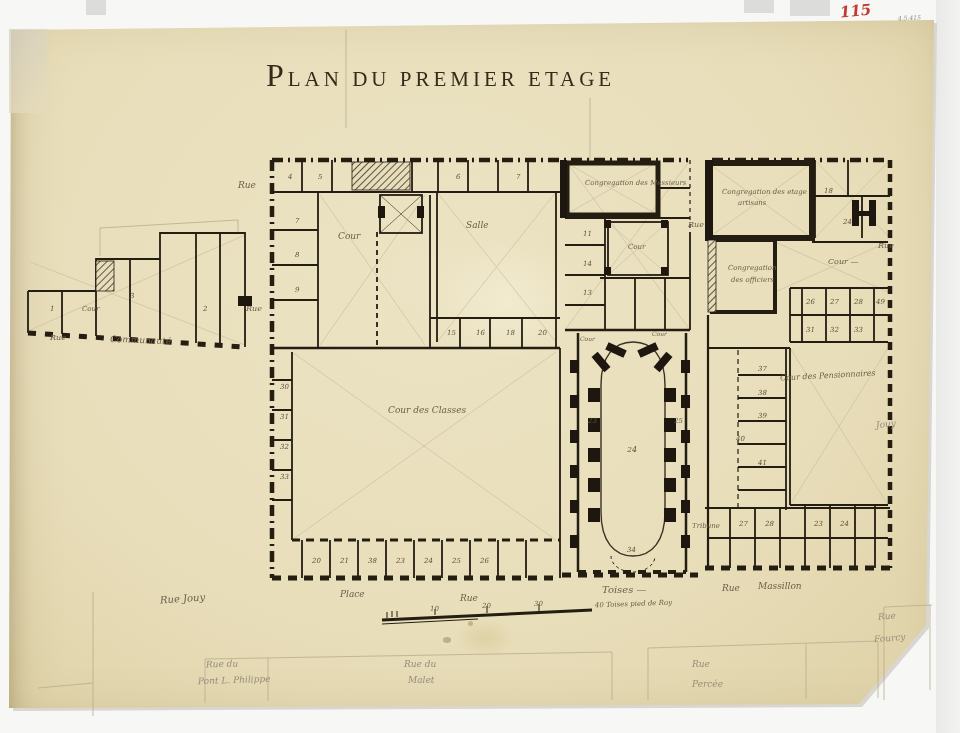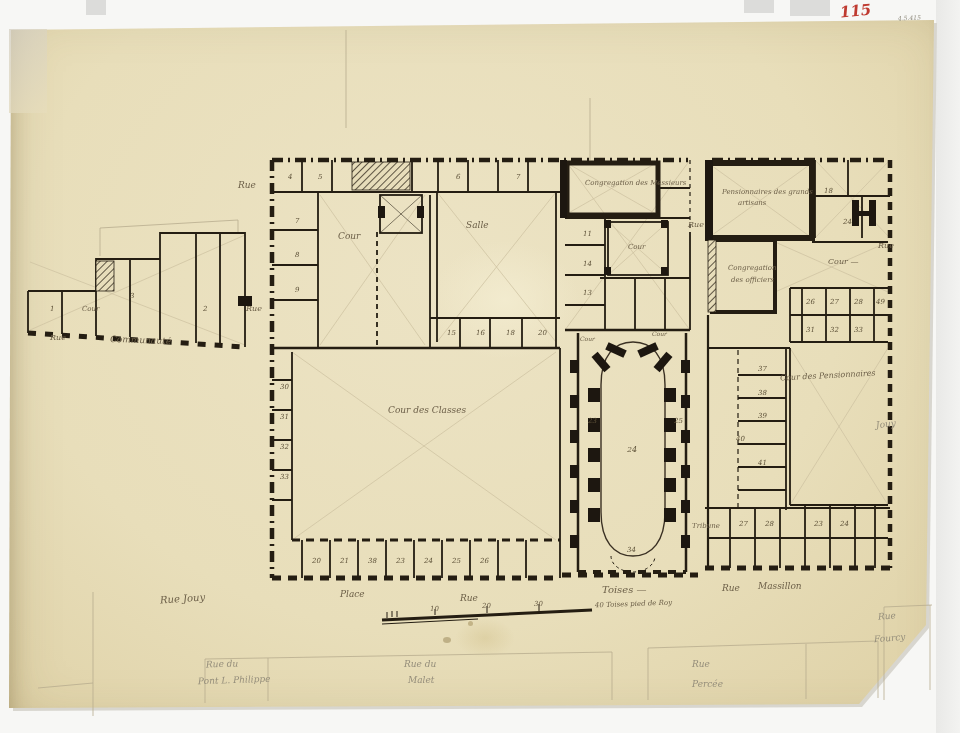--- a/index.html
+++ b/index.html
@@ -46,20 +46,21 @@
   <div class="paper"></div>
   <div class="corner-wear"></div>
   <div class="stain" style="left:430px;top:240px;width:150px;height:120px;background:radial-gradient(ellipse,rgba(243,236,208,.9),rgba(243,236,208,0) 70%)"></div>
   <div class="stain" style="left:455px;top:618px;width:60px;height:40px;background:radial-gradient(ellipse,rgba(210,193,140,.45),rgba(210,193,140,0) 70%)"></div>
   <div class="stain" style="left:443px;top:637px;width:8px;height:6px;background:#9d8a5c;opacity:.55"></div>
   <div class="stain" style="left:468px;top:621px;width:5px;height:5px;background:#a5925f;opacity:.55"></div>
 
   <span class="red" style="left:840px;top:2px;transform:rotate(-6deg)">115</span>
   <span class="stamp" style="left:898px;top:14px;transform:rotate(-2deg)">4.5.415</span>
 
+  <div id="title"><span class="t-init">P</span><span class="t-rest">lan du premier etage</span></div>
 
   <svg width="960" height="733" viewBox="0 0 960 733">
     <defs>
       <pattern id="hatch" width="5" height="5" patternUnits="userSpaceOnUse" patternTransform="rotate(45)">
         <rect width="5" height="5" fill="#e7ddba"></rect>
         <line x1="0" y1="0" x2="0" y2="5" stroke="#3a3123" stroke-width="1.6"></line>
       </pattern>
     </defs>
 
     <g stroke="#cfc3a2" stroke-width="0.9" opacity="0.85">
@@ -183,21 +184,21 @@
     </g>
 
     <g stroke="#241d12">
       <path stroke-width="3" d="M382,620 L592,610"></path>
       <path stroke-width="1" d="M382,624 L478,619"></path>
       <path stroke-width="1" d="M387,612 V618 M392,611 V617 M397,611 V617 M435,609 V615 M487,606 V613 M539,604 V611"></path>
     </g>
   </svg>
 
   <span class="lbl f7" style="left:585px;top:180px">Congregation des Messieurs</span>
-  <span class="lbl f7" style="left:722px;top:189px">Pensionnaires des grands</span>
+  <span class="lbl f7" style="left:722px;top:189px">Congregation des etage</span>
   <span class="lbl f7" style="left:738px;top:200px">artisans</span>
   <span class="lbl f7" style="left:728px;top:265px">Congregation</span>
   <span class="lbl f7" style="left:731px;top:277px">des officiers</span>
   <span class="lbl f9" style="left:338px;top:232px">Cour</span>
   <span class="lbl f9" style="left:466px;top:221px">Salle</span>
   <span class="lbl f7" style="left:628px;top:244px">Cour</span>
   <span class="lbl f8" style="left:828px;top:258px">Cour —</span>
   <span class="lbl f7" style="left:82px;top:306px">Cour</span>
   <span class="lbl f9" style="left:388px;top:406px">Cour des Classes</span>
   <span class="lbl f8" style="left:780px;top:372px;transform:rotate(-3deg)">Cour des Pensionnaires</span>

